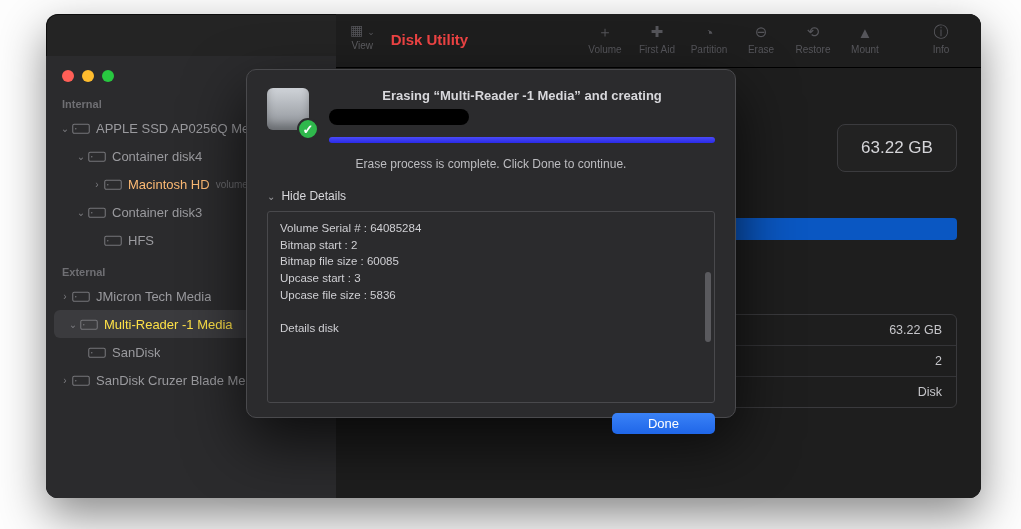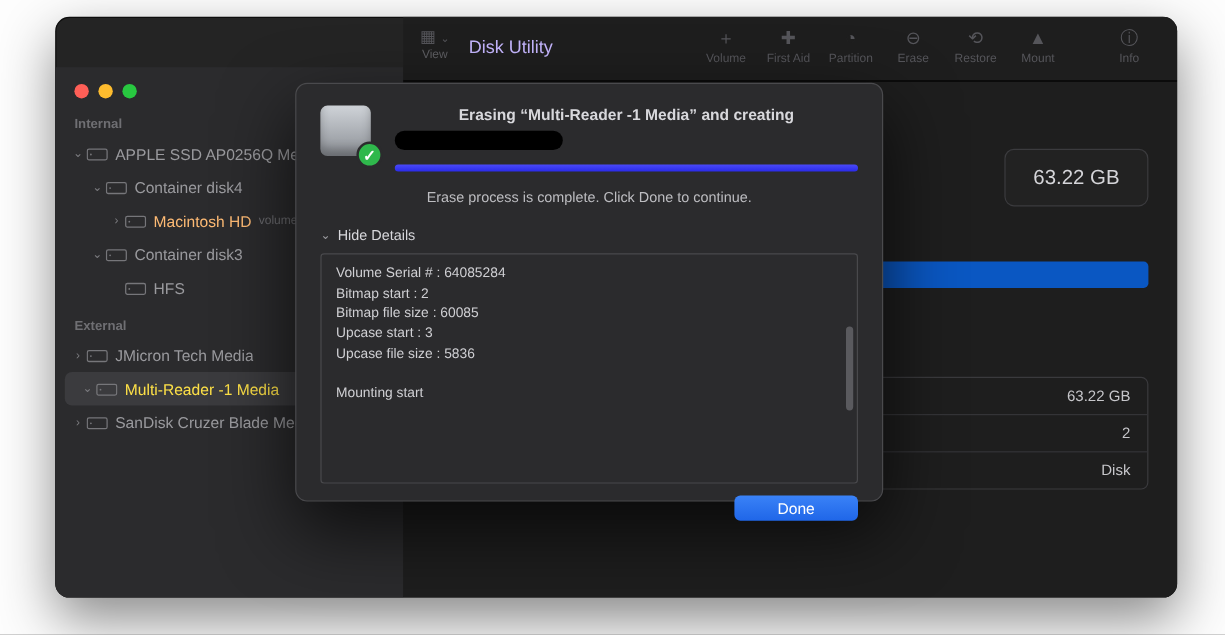--- a/index.html
+++ b/index.html
@@ -18,21 +18,21 @@
   .row.sel .lbl { color: #fde047; }
   .row .sub { margin-left: 6px; font-size: 10px; color: #6a6a6e; }
   .chev { width: 14px; display: inline-flex; justify-content: center; font-size: 10px; color: #7a7a7e; }
   .ind0{padding-left:12px}.ind1{padding-left:28px}.ind2{padding-left:44px}
   .disc { width:18px; height:14px; display:inline-block; }
   .disc svg { width:18px; height:14px; display:block; }
   
   .main { flex:1; background:#1e1e1e; position:relative; }
   .toolbar { height:54px; display:flex; align-items:flex-start; padding:8px 14px 0 14px; color:#5e5e62; font-size:10px; border-bottom:1px solid #000; }
   .tb-left { display:flex; align-items:center; gap:10px; }
-  .tb-title { font-size:15px; font-weight:400; color:#c4b5fd; margin-left:6px; margin-top:6px;}
+  .tb-title { font-size:15px; font-weight:700; color:#ef4444; margin-left:6px; margin-top:6px;}
   .tb-view { display:flex; flex-direction:column; align-items:center; gap:2px; }
   .tb-spacer { flex:1; }
   .tb-btn { display:flex; flex-direction:column; align-items:center; gap:2px; width:52px; color:#55555a; }
   .tb-btn .ic { height:20px; display:flex; align-items:center; justify-content:center; font-size:15px; }
   .capsz { position:absolute; right:24px; top:110px; width:120px; height:48px; border:1px solid #3b3b3e; border-radius:8px; display:flex; align-items:center; justify-content:center; color:#d5d5d9; font-size:17px; background:#222; }
   .bluebar { position:absolute; left:38px; right:24px; top:204px; height:22px; background:#0a57c2; border-radius:4px; }
   .infotbl { position:absolute; left:38px; right:24px; top:300px; border:1px solid #3a3a3d; border-radius:6px; font-size:12.5px; color:#c6c6ca; }
   .infotbl .r { display:flex; justify-content:space-between; padding:8px 14px; border-bottom:1px solid #343437; }
   .infotbl .r:last-child { border-bottom:none; }
   
@@ -131,20 +131,30 @@
         <div class="row ind0 sel">
           <span class="chev">⌄</span>
           <span class="disc">
             <svg viewBox="0 0 24 18">
               <rect x="1" y="4" width="22" height="12" rx="2" fill="none" stroke="#76767a" stroke-width="1.4"></rect>
               <circle cx="5" cy="10" r="1" fill="#76767a"></circle>
             </svg>
           </span>
           <span class="lbl">Multi-Reader -1 Media</span>
         </div>
+        <div class="row ind1">
+          <span class="chev"></span>
+          <span class="disc">
+            <svg viewBox="0 0 24 18">
+              <rect x="1" y="4" width="22" height="12" rx="2" fill="none" stroke="#76767a" stroke-width="1.4"></rect>
+              <circle cx="5" cy="10" r="1" fill="#76767a"></circle>
+            </svg>
+          </span>
+          <span class="lbl">SanDisk</span>
+        </div>
         <div class="row ind0">
           <span class="chev">›</span>
           <span class="disc">
             <svg viewBox="0 0 24 18">
               <rect x="1" y="4" width="22" height="12" rx="2" fill="none" stroke="#76767a" stroke-width="1.4"></rect>
               <circle cx="5" cy="10" r="1" fill="#76767a"></circle>
             </svg>
           </span>
           <span class="lbl">SanDisk Cruzer Blade Media</span>
         </div>
@@ -233,21 +243,21 @@
     <span>Hide Details</span>
   </div>
   <div class="logbox">
     <div id="log-lines">
         <div>Volume Serial #  : 64085284</div>
         <div>Bitmap start       : 2</div>
         <div>Bitmap file size : 60085</div>
         <div>Upcase start      : 3</div>
         <div>Upcase file size : 5836</div>
         <div>&nbsp;</div>
-        <div>Mounting start</div>
+        <div>Details disk</div>
         <div>&nbsp;</div>
       </div>
     <div class="sbar"></div>
   </div>
   <div class="donewrap">
     <button class="done">Done</button>
   </div>
 </div>
 
 </body></html>

